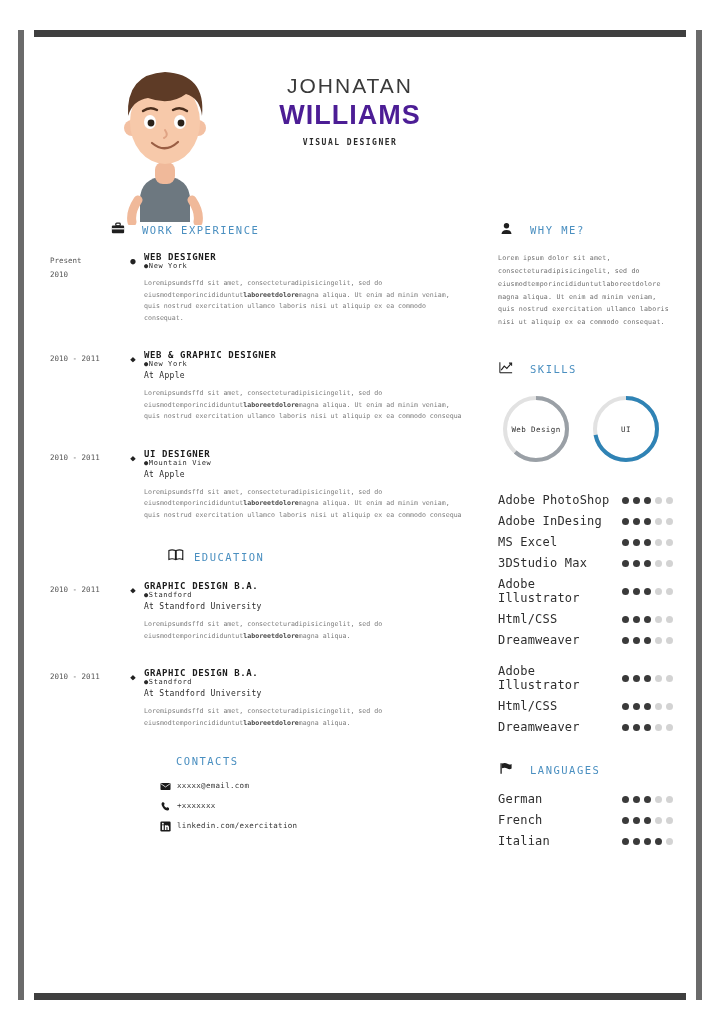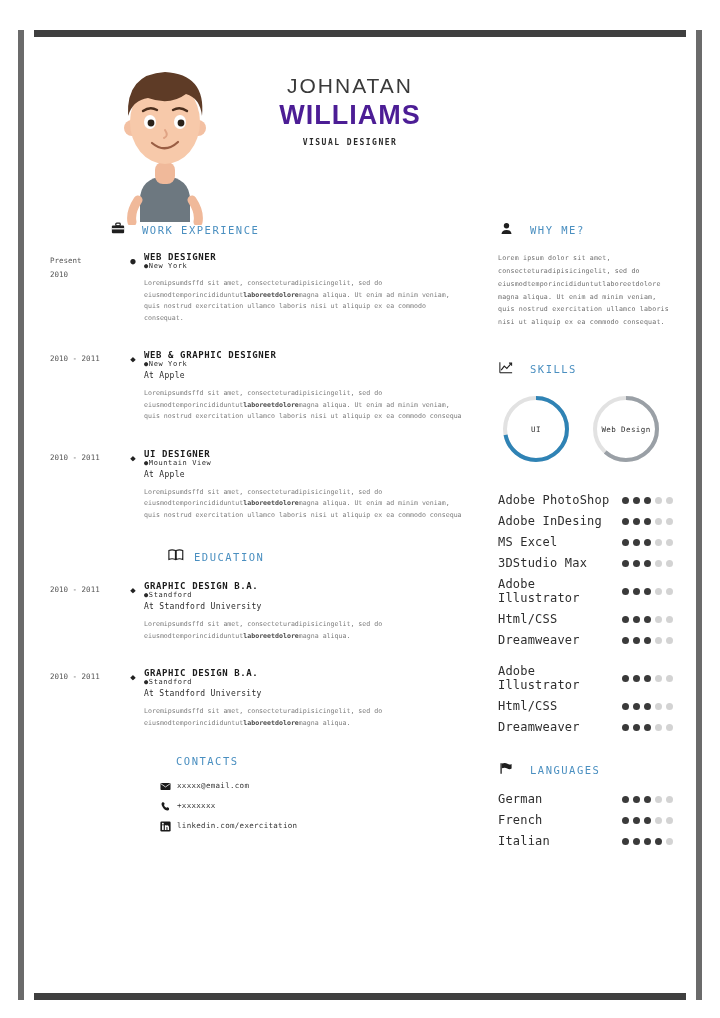--- a/index.html
+++ b/index.html
@@ -461,30 +461,30 @@
             <path d="M11.4 2 L14.4 2 L14.4 5" fill="none" stroke="#1f1f1f" stroke-width="1.2"></path>
           </svg>
       </span>
       <span class="section-title">SKILLS</span>
     </div>
 
     <div class="rings">
       <div class="ring-wrap">
         <svg viewBox="0 0 72 72" width="72" height="72">
           <circle cx="36" cy="36" r="31" fill="none" stroke="#e2e2e2" stroke-width="4"></circle>
+          <circle cx="36" cy="36" r="31" fill="none" stroke="#9aa0a6" stroke-width="4" stroke-dasharray="120 195" stroke-linecap="butt" transform="rotate(-90 36 36)"></circle>
+        </svg>
+        <div class="ring-label">Web Design</div>
+      </div>
+      <div class="ring-wrap">
+        <svg viewBox="0 0 72 72" width="72" height="72">
+          <circle cx="36" cy="36" r="31" fill="none" stroke="#e2e2e2" stroke-width="4"></circle>
           <circle cx="36" cy="36" r="31" fill="none" stroke="#2f83b5" stroke-width="4" stroke-dasharray="140 195" stroke-linecap="butt" transform="rotate(-90 36 36)"></circle>
         </svg>
         <div class="ring-label">UI</div>
-      </div>
-      <div class="ring-wrap">
-        <svg viewBox="0 0 72 72" width="72" height="72">
-          <circle cx="36" cy="36" r="31" fill="none" stroke="#e2e2e2" stroke-width="4"></circle>
-          <circle cx="36" cy="36" r="31" fill="none" stroke="#9aa0a6" stroke-width="4" stroke-dasharray="120 195" stroke-linecap="butt" transform="rotate(-90 36 36)"></circle>
-        </svg>
-        <div class="ring-label">Web Design</div>
       </div>
     </div>
 
     <div>
       <div class="skill-row">
         <span class="skill-name">Adobe PhotoShop</span>
         <span class="dots">
             <i class="dot on"></i>
             <i class="dot on"></i>
             <i class="dot on"></i>

